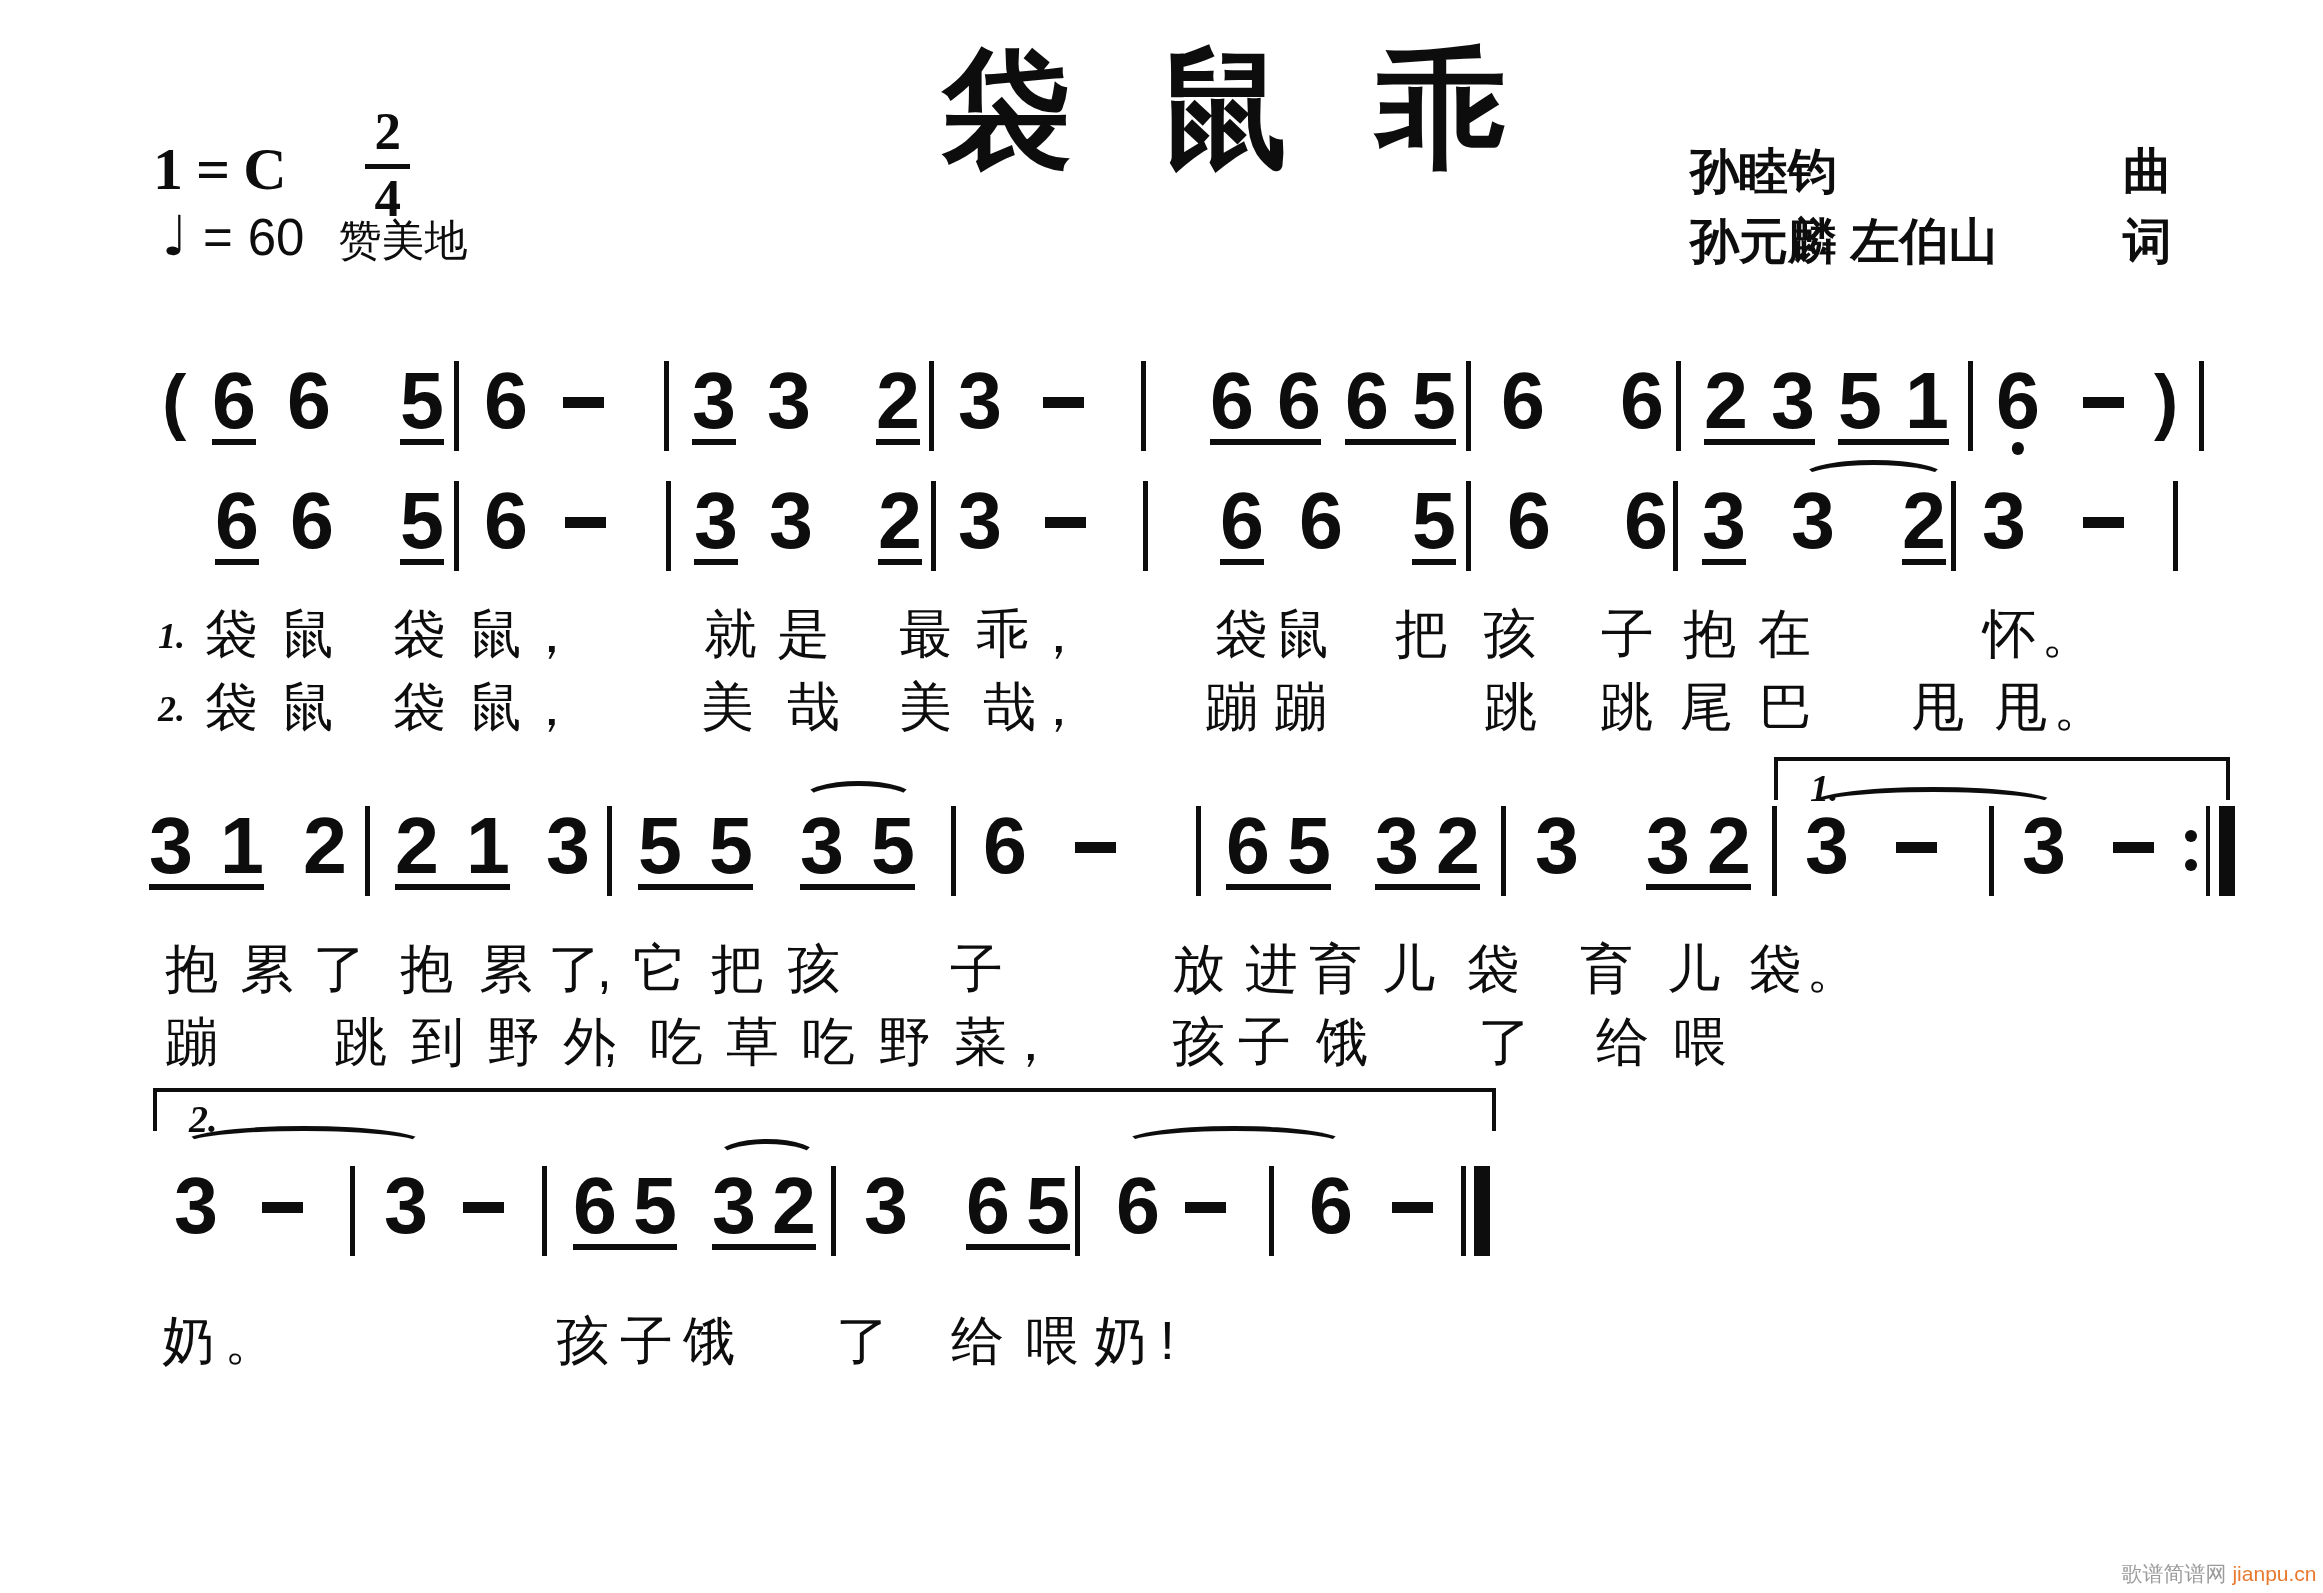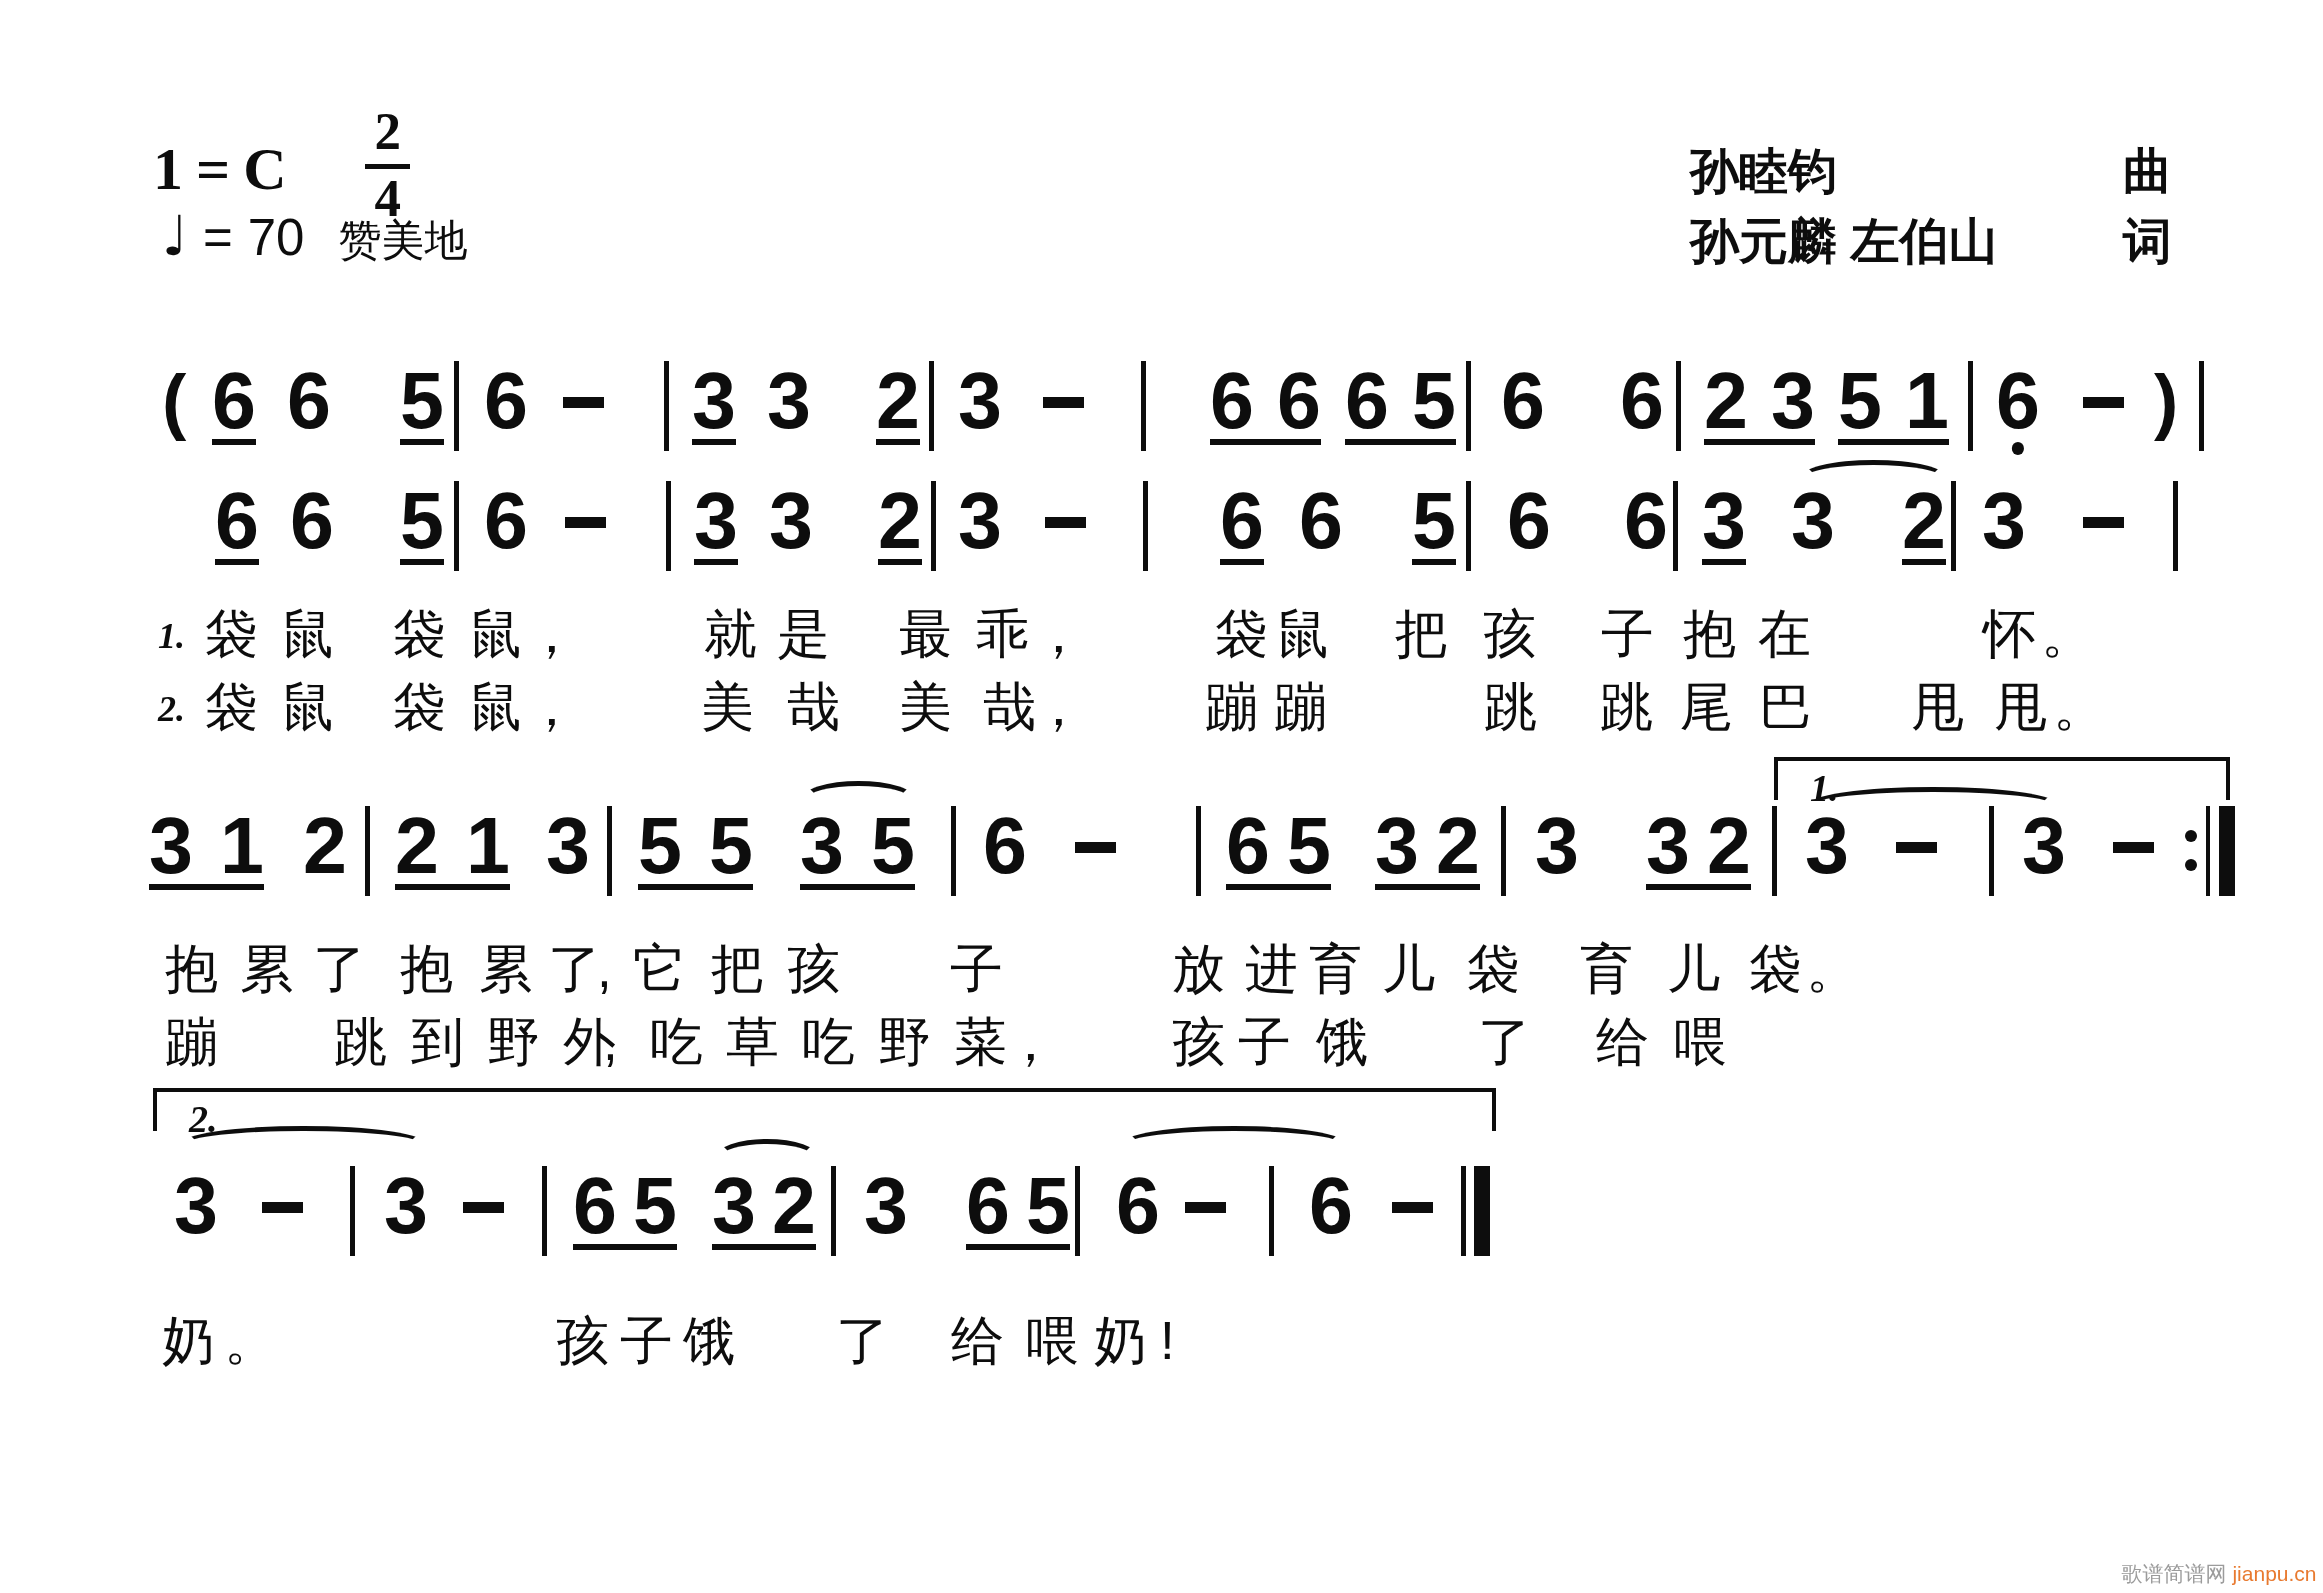--- a/index.html
+++ b/index.html
@@ -63,24 +63,25 @@
     <span>=</span>
     <span>C</span>
   </div>
   <div class="timesig">
     <span class="num">2</span>
     <span class="den">4</span>
   </div>
   <div class="tempo">
     <span class="q">♩</span>
     <span class="eq">=</span>
-    <span class="bpm">70</span>
+    <span class="bpm">60</span>
     <span class="expr">赞美地</span>
   </div>
 
+  <div class="title">袋鼠乖</div>
 
   <div class="credits">
     <div class="row">
       <span>孙睦钧</span>
       <span>曲</span>
     </div>
     <div class="row">
       <span>孙元麟 左伯山</span>
       <span>词</span>
     </div>

